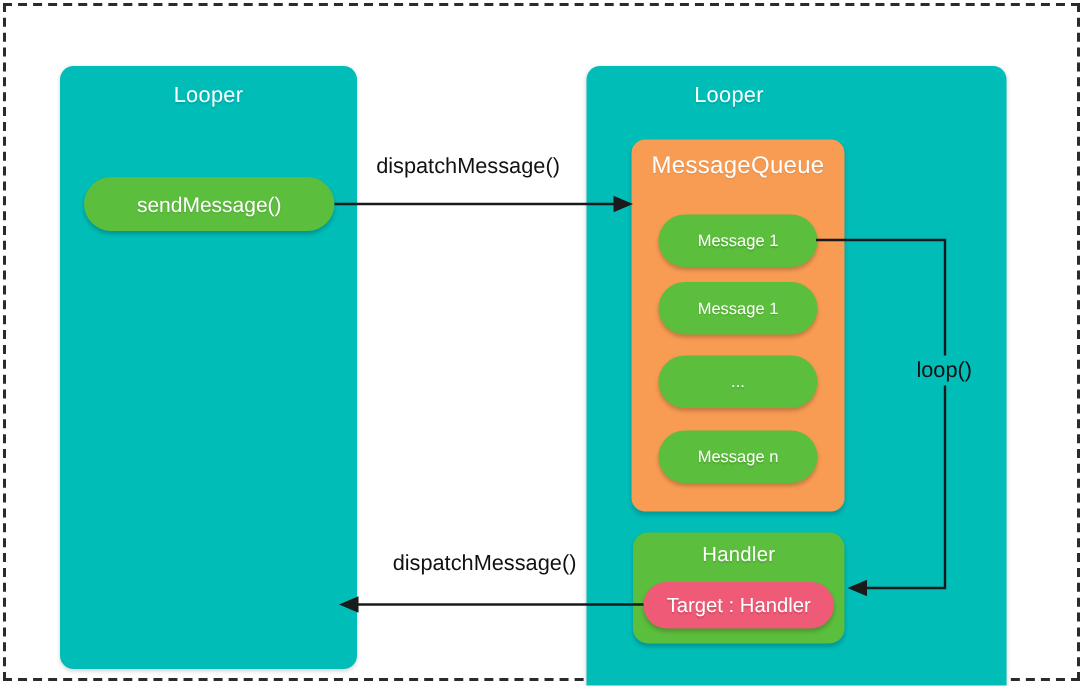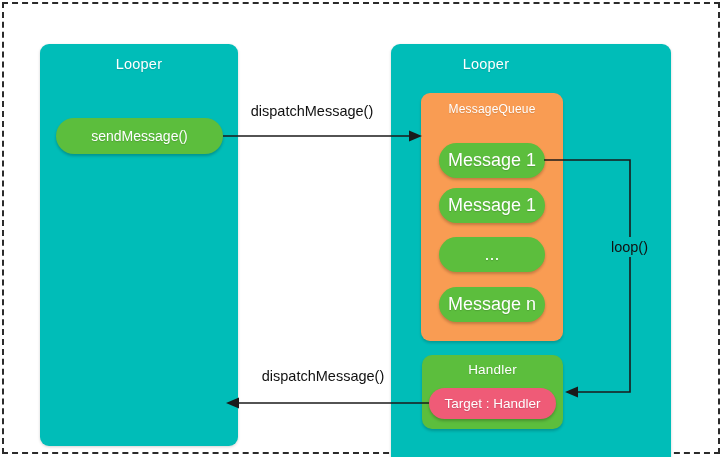--- a/index.html
+++ b/index.html
@@ -32,22 +32,22 @@
     box-shadow:0 2px 3px rgba(0,0,0,.22);
     text-shadow:0 1px 1px rgba(0,0,0,.15);
   }
   #send-pill{left:16px;top:74px;width:167px;height:36px;}
   #handle-pill{left:16px;top:344px;width:167px;height:36px;}
   #mq-box{
     position:absolute;left:30px;top:49px;width:142px;height:248px;
     background:var(--orange,#F99C53);border-radius:9px;
     box-shadow:0 2px 3px rgba(0,0,0,.18);
   }
-  #mq-title{top:9px;font-size:12px;}
-  .queue-pill{left:18px;width:106px;height:35px;border-radius:17.5px;font-size:18px;}
+  #mq-title{top:9px;font-size:16px;}
+  .queue-pill{left:18px;width:106px;height:35px;border-radius:17.5px;font-size:11px;}
   #q1{top:50px;} #q2{top:95px;} #q3{top:144px;} #q4{top:194px;}
   #message-box{
     position:absolute;left:31px;top:311px;width:141px;height:74px;
     background:var(--green,#5CBE3D);border-radius:10px;
     box-shadow:0 2px 3px rgba(0,0,0,.2);
   }
   #message-title{top:7px;font-size:13.5px;}
   #target-pill{
     left:7px;top:33px;width:127px;height:31px;border-radius:15.5px;
     background:var(--pink,#EF5B77);font-size:13.5px;

